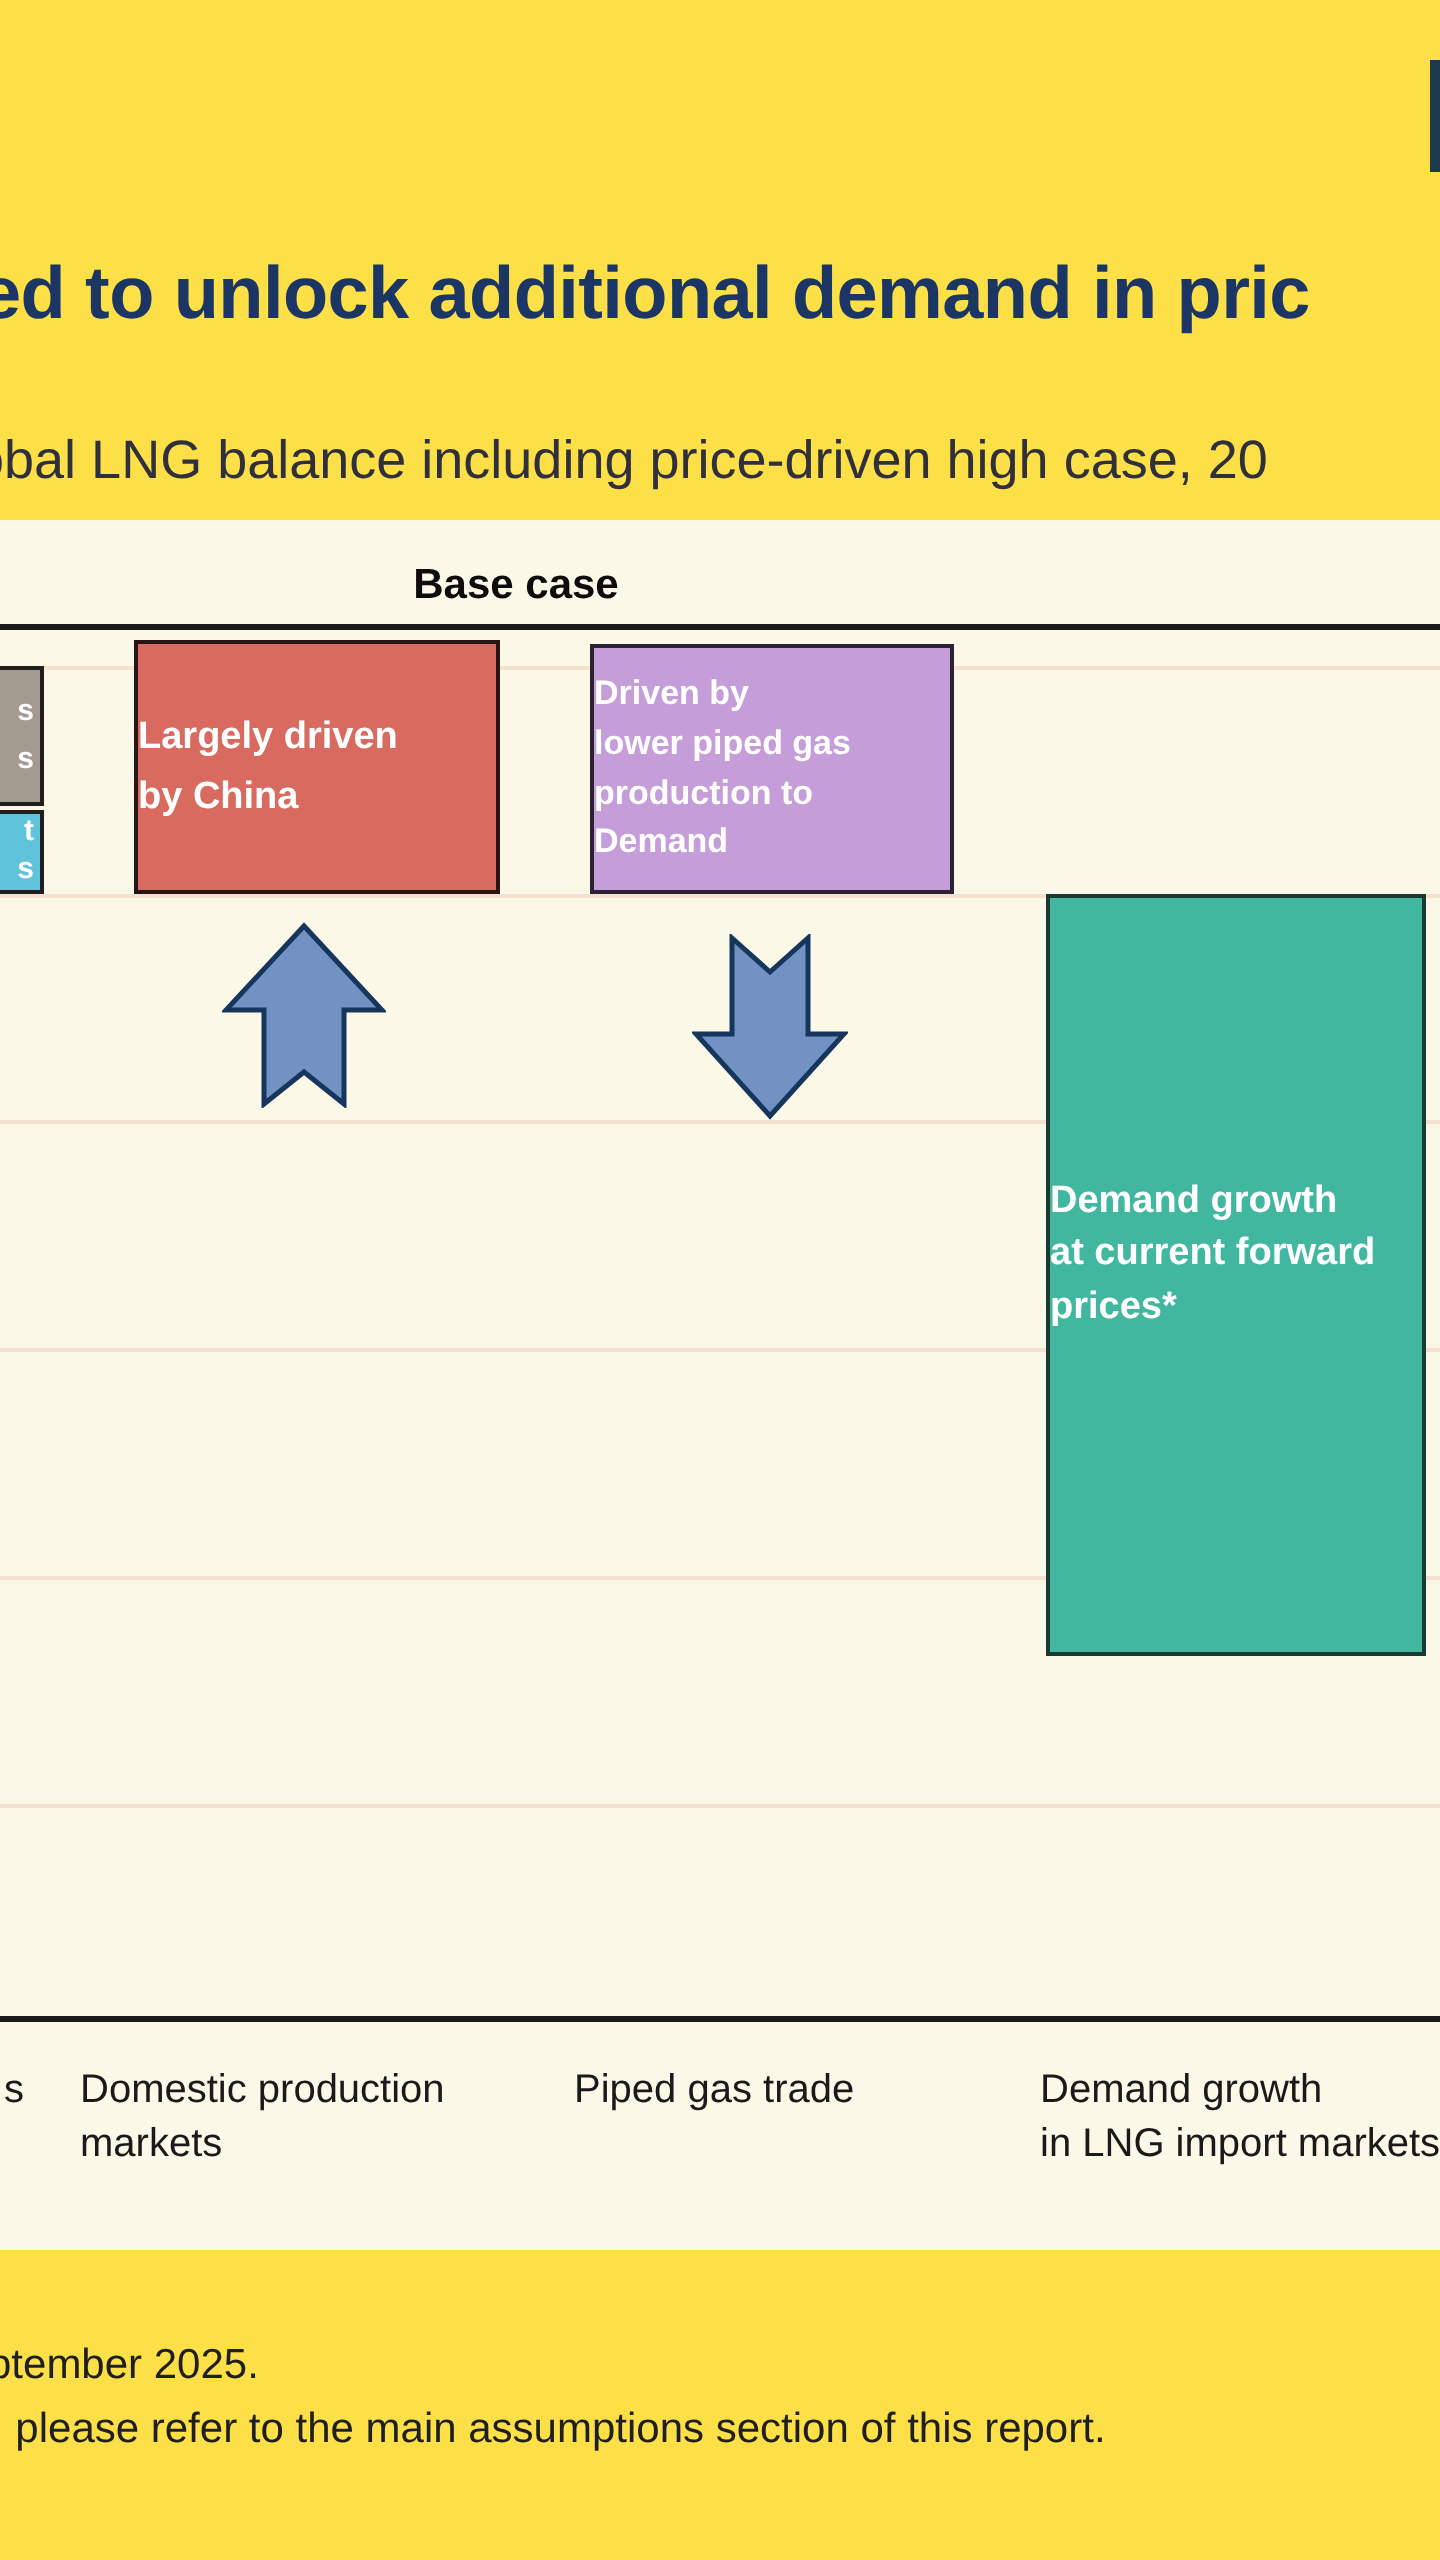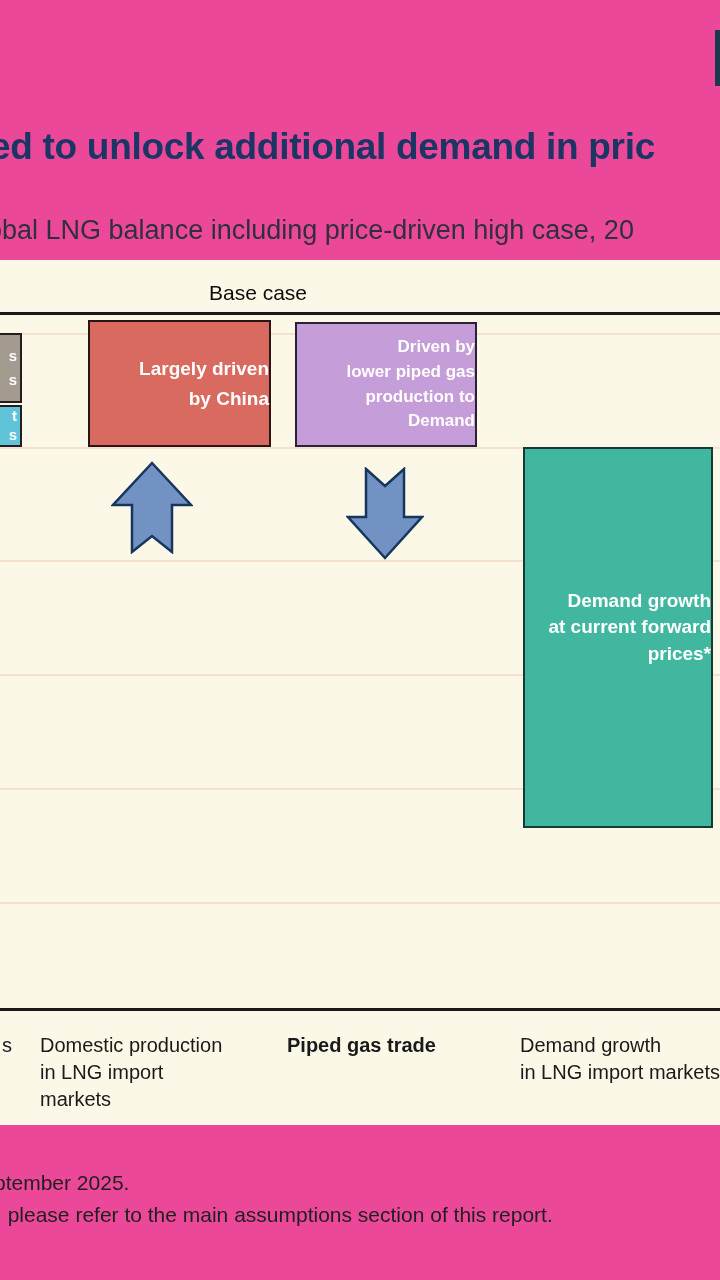--- a/index.html
+++ b/index.html
@@ -1,67 +1,67 @@
 <!DOCTYPE html>
 <html><head>
 <meta charset="utf-8">
 <style>
   html,body{margin:0;padding:0;background:#ffffff;}
   .canvas{
     position:relative;width:720px;height:1280px;overflow:hidden;
-    background:#ec4899;font-family:"Liberation Sans",sans-serif;
+    background:#fde047;font-family:"Liberation Sans",sans-serif;
   }
   .logo-strip{position:absolute;left:715px;top:30px;width:12px;height:56px;background:#1c3a4e;}
   .title{
     position:absolute;left:-10px;top:126px;margin:0;white-space:nowrap;
     font-size:37px;font-weight:700;color:#1b3665;letter-spacing:-0.3px;
   }
   .subtitle{
     position:absolute;left:-13px;top:215px;white-space:nowrap;
     font-size:27px;font-weight:400;color:#30303c;
   }
   .panel{position:absolute;left:0;top:260px;width:720px;height:865px;background:#fcf8e8;}
   .base-case{
     position:absolute;left:158px;top:281px;width:200px;text-align:center;
-    font-size:21px;font-weight:400;color:#0d0d0d;
+    font-size:21px;font-weight:700;color:#0d0d0d;
   }
   .topline{position:absolute;left:0;top:312px;width:720px;height:3px;background:#1a1a1a;}
   .axisline{position:absolute;left:0;top:1008px;width:720px;height:3px;background:#1a1a1a;}
   .gridline{position:absolute;left:0;width:720px;height:2px;background:#f5e2ce;}
   .g1{top:333px;} .g2{top:447px;} .g3{top:560px;} .g4{top:674px;} .g5{top:788px;} .g6{top:902px;}
 
   .bar{
     position:absolute;box-sizing:border-box;border:2px solid #241d1d;
     display:flex;flex-direction:column;justify-content:center;
-    color:#ffffff;font-weight:700;text-align:right;
+    color:#ffffff;font-weight:700;text-align:left;
   }
   .bar span{display:block;}
   .bar-gray{left:-30px;top:333px;width:52px;height:70px;background:#a39a90;
     font-size:15px;line-height:1.6;text-align:right;padding-right:3px;}
   .bar-cyan{left:-30px;top:405px;width:52px;height:42px;background:#5fc3da;
     font-size:15px;line-height:1.25;text-align:right;padding-right:3px;}
   .bar-red{left:67px;top:320px;width:183px;height:127px;background:#d96a5f;
-    font-size:19px;line-height:1.55;border-color:#2a1515;margin-left:21px;}
+    font-size:19px;line-height:1.55;border-color:#2a1515;}
   .bar-purple{left:295px;top:322px;width:182px;height:125px;background:#c59dd8;
     font-size:17px;line-height:1.45;border-color:#2a2135;}
   .bar-teal{left:523px;top:447px;width:190px;height:381px;background:#41b7a0;
     font-size:19px;line-height:1.4;border-color:#173b33;}
   .bar-teal .inner{transform:translateY(-10px);}
 
   .arrow{position:absolute;}
   .arrow polygon{fill:#7292c4;stroke:#17365d;stroke-width:2.5;stroke-linejoin:miter;}
   .arrow-up{left:111px;top:461px;}
   .arrow-down{left:346px;top:467px;}
 
   .xlabel{
     position:absolute;top:1032px;font-size:20px;line-height:1.35;color:#1a1a1a;
   }
   .xl1{left:2px;width:20px;text-align:left;}
   .xl2{left:40px;width:240px;}
-  .xl3{left:287px;width:200px;font-weight:bold;}
+  .xl3{left:287px;width:200px;}
   .xl4{left:520px;width:220px;white-space:nowrap;}
 
   .footnote{position:absolute;font-size:21px;color:#1f1f1f;white-space:nowrap;}
   .fn1{left:-6px;top:1171px;}
   .fn2{left:-4px;top:1203px;}
 </style>
 </head>
 <body>
 
 <div class="canvas">
@@ -120,21 +120,20 @@
     <polygon points="20,2 39,19 58,2 58,50 76,50 39,91 2,50 20,50"></polygon>
   </svg>
 
   <div class="axisline"></div>
 
   <div class="xlabel xl1">
     <span>s</span>
   </div>
   <div class="xlabel xl2">
     <span>Domestic production</span>
-    <span style="display:block">in LNG import</span>
     <span style="display:block">markets</span>
   </div>
   <div class="xlabel xl3">
     <span>Piped gas trade</span>
   </div>
   <div class="xlabel xl4">
     <span style="display:block">Demand growth</span>
     <span style="display:block">in LNG import markets</span>
   </div>
 

